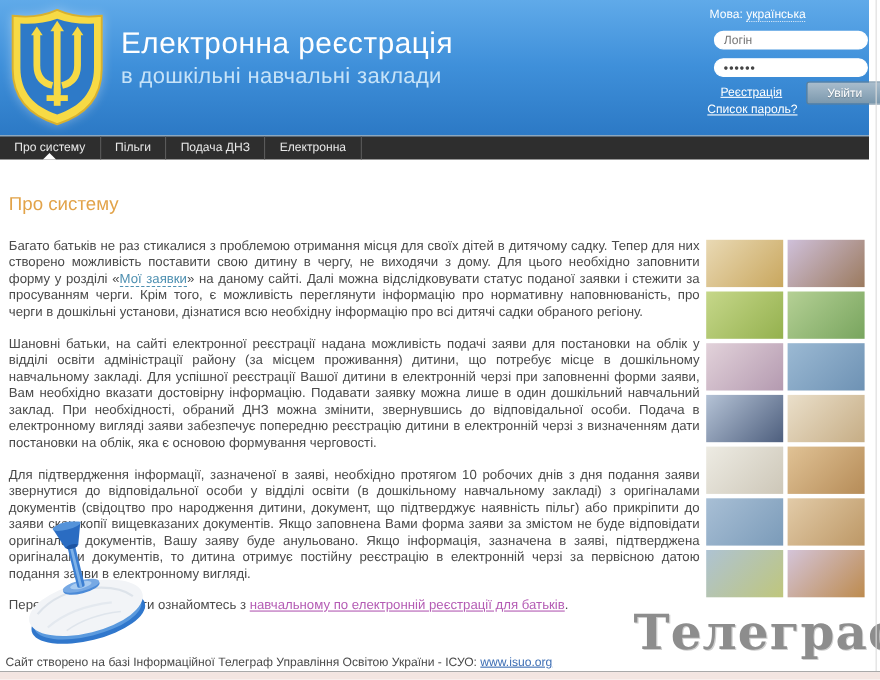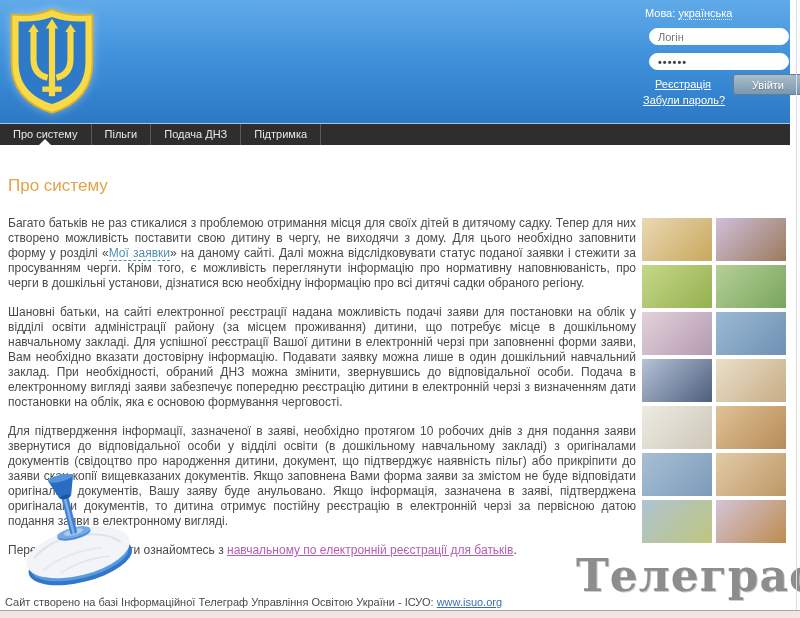--- a/index.html
+++ b/index.html
@@ -98,47 +98,49 @@
         <path d="M50,22 L50,90"></path>
       </g>
       <path d="M50,14 L43,25 L57,25 Z" fill="#f7da45"></path>
       <path d="M29,20 L23,29 L35,29 Z" fill="#f7da45"></path>
       <path d="M71,20 L65,29 L77,29 Z" fill="#f7da45"></path>
       <rect x="46.5" y="84" width="7" height="18" fill="#f7da45"></rect>
       <rect x="39" y="91" width="22" height="6" fill="#f7da45"></rect>
     </svg>
   </div>
   <div class="title-block">
+    <div class="title">Електронна реєстрація</div>
+    <div class="subtitle">в дошкільні навчальні заклади</div>
   </div>
 
   <div class="login-box">
     <div class="lang-row">
       <span>Мова:</span>
       <span class="lang-link">українська</span>
     </div>
     <input class="txt-input input-login" type="text" placeholder="Логін" style="">
     <input class="txt-input input-password pw" type="text" value="••••••" style="">
     <span class="reg-link">Реєстрація</span>
-    <span class="forgot-link">Забули пароль?</span>
+    <span class="forgot-link">Список пароль?</span>
     <button class="login-btn">Увійти</button>
   </div>
 </div>
 
 <div class="nav">
   <div class="tab active">
     <span>Про систему</span>
   </div>
   <div class="tab">
     <span>Пільги</span>
   </div>
   <div class="tab">
     <span>Подача ДНЗ</span>
   </div>
   <div class="tab">
-    <span>Підтримка</span>
+    <span>Електронна</span>
   </div>
 </div>
 
 <div class="content">
   <h1 class="page-heading">Про систему</h1>
   <p><span>Багато батьків не раз стикалися з проблемою отримання місця для своїх дітей в дитячому садку. Тепер для них створено можливість поставити свою дитину в чергу, не виходячи з дому. Для цього необхідно заповнити форму у розділі «</span><span class="link-teal">Мої заявки</span><span>» на даному сайті. Далі можна відслідковувати статус поданої заявки і стежити за просуванням черги. Крім того, є можливість переглянути інформацію про нормативну наповнюваність, про черги в дошкільні установи, дізнатися всю необхідну інформацію про всі дитячі садки обраного регіону.</span></p>
   <p>Шановні батьки, на сайті електронної реєстрації надана можливість подачі заяви для постановки на облік у відділі освіти адміністрації району (за місцем проживання) дитини, що потребує місце в дошкільному навчальному закладі. Для успішної реєстрації Вашої дитини в електронній черзі при заповненні форми заяви, Вам необхідно вказати достовірну інформацію. Подавати заявку можна лише в один дошкільний навчальний заклад. При необхідності, обраний ДНЗ можна змінити, звернувшись до відповідальної особи. Подача в електронному вигляді заяви забезпечує попередню реєстрацію дитини в електронній черзі з визначенням дати постановки на облік, яка є основою формування черговості.</p>
   <p>Для підтвердження інформації, зазначеної в заяві, необхідно протягом 10 робочих днів з дня подання заяви звернутися до відповідальної особи у відділі освіти (в дошкільному навчальному закладі) з оригіналами документів (свідоцтво про народження дитини, документ, що підтверджує наявність пільг) або прикріпити до заяви скан-копії вищевказаних документів. Якщо заповнена Вами форма заяви за змістом не буде відповідати оригіналам документів, Вашу заяву буде анульовано. Якщо інформація, зазначена в заяві, підтверджена оригіналами документів, то дитина отримує постійну реєстрацію в електронній черзі за первісною датою подання заяви в електронному вигляді.</p>
   <p><span>Перед початком роботи ознайомтесь з </span><span class="link-purple">навчальному по електронній реєстрації для батьків</span><span>.</span></p>
 </div>

